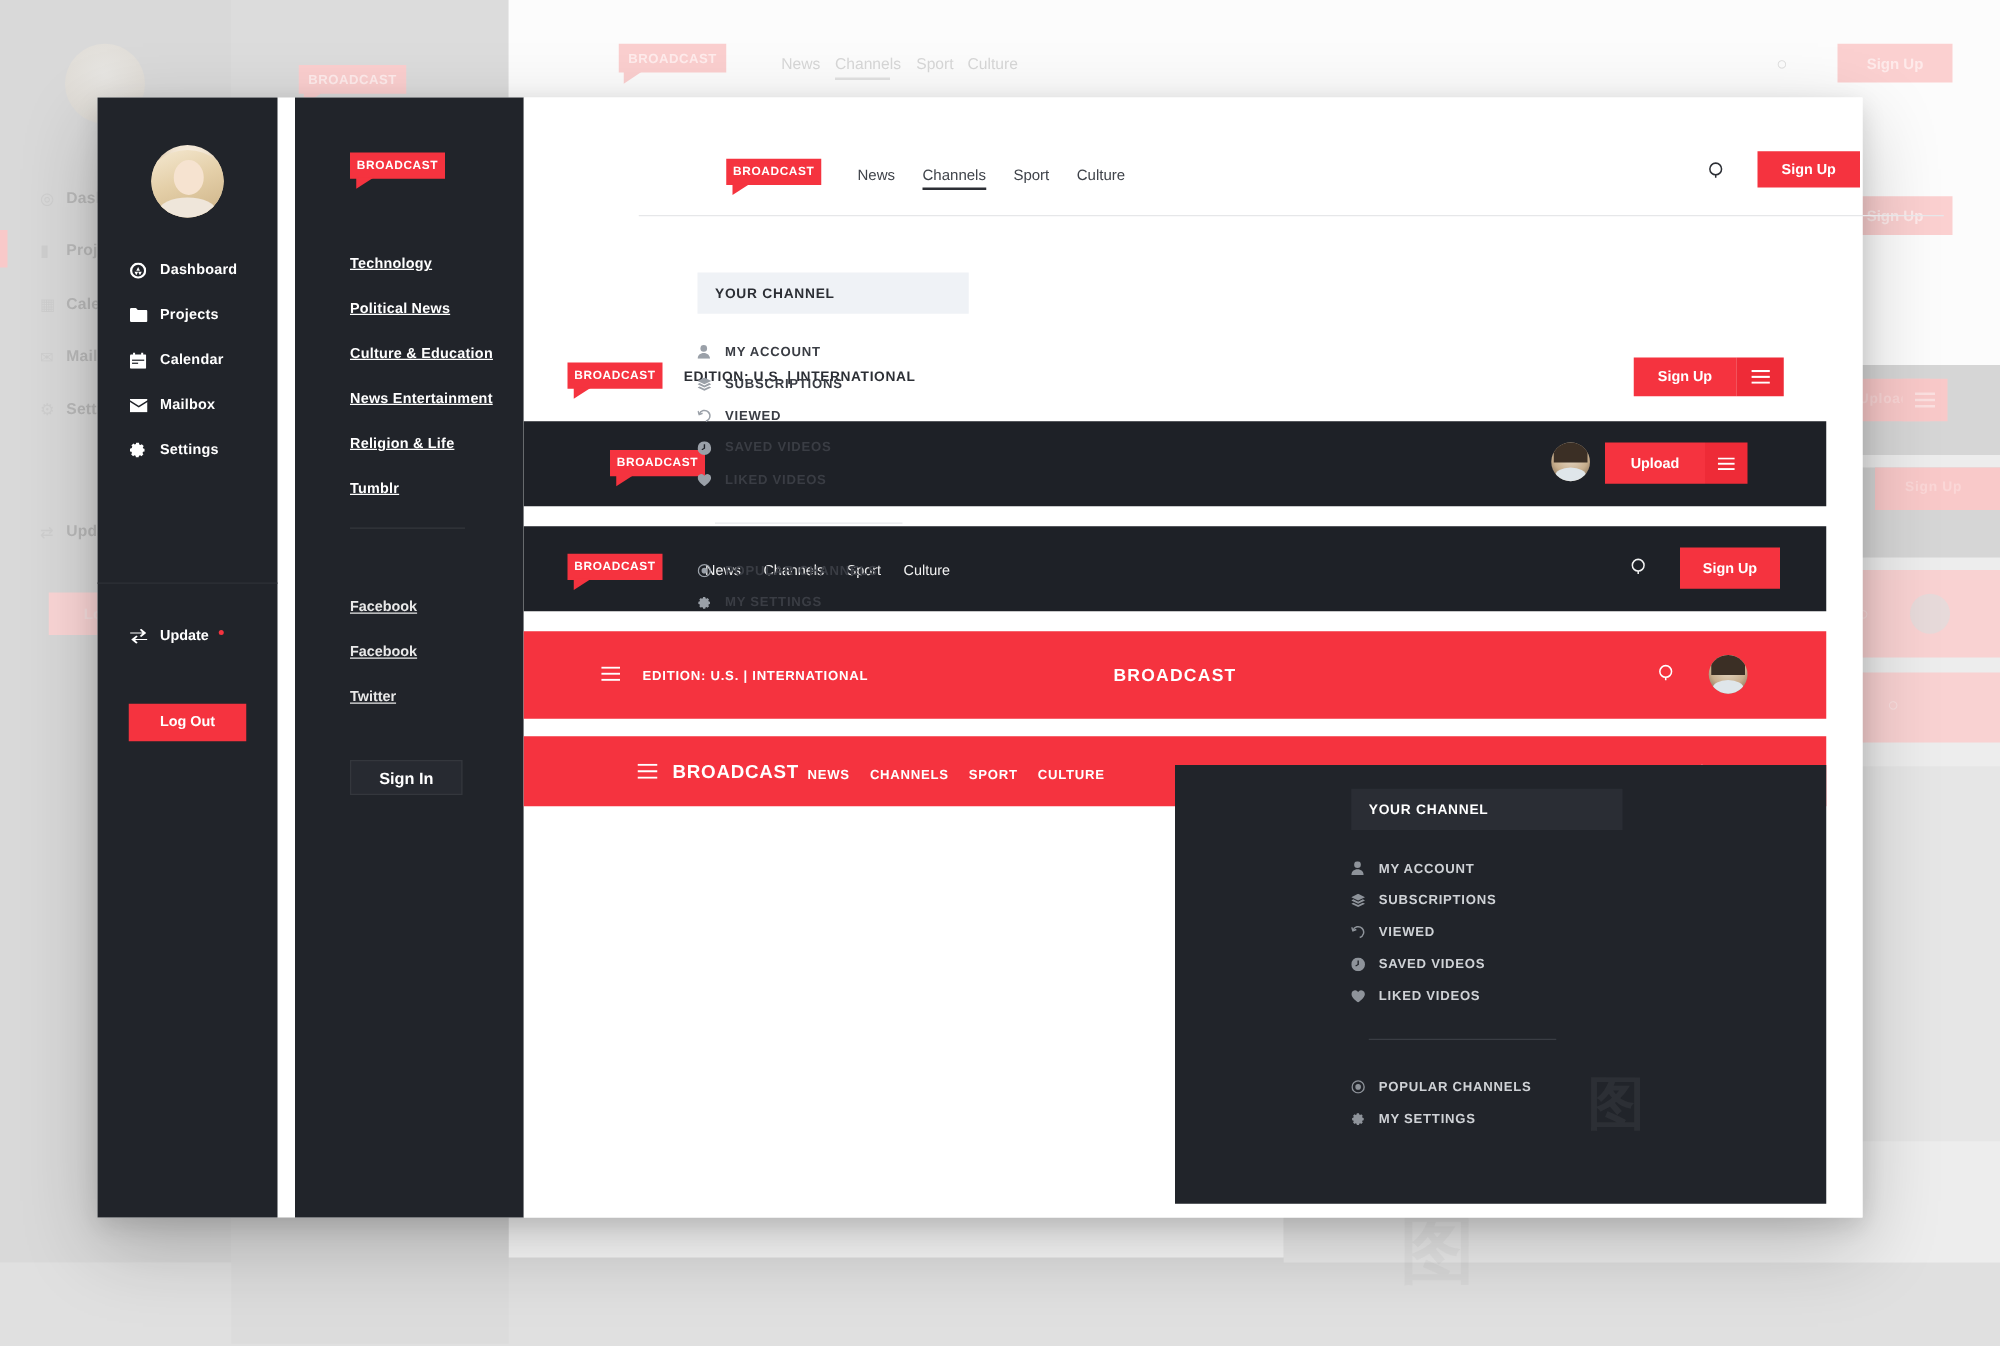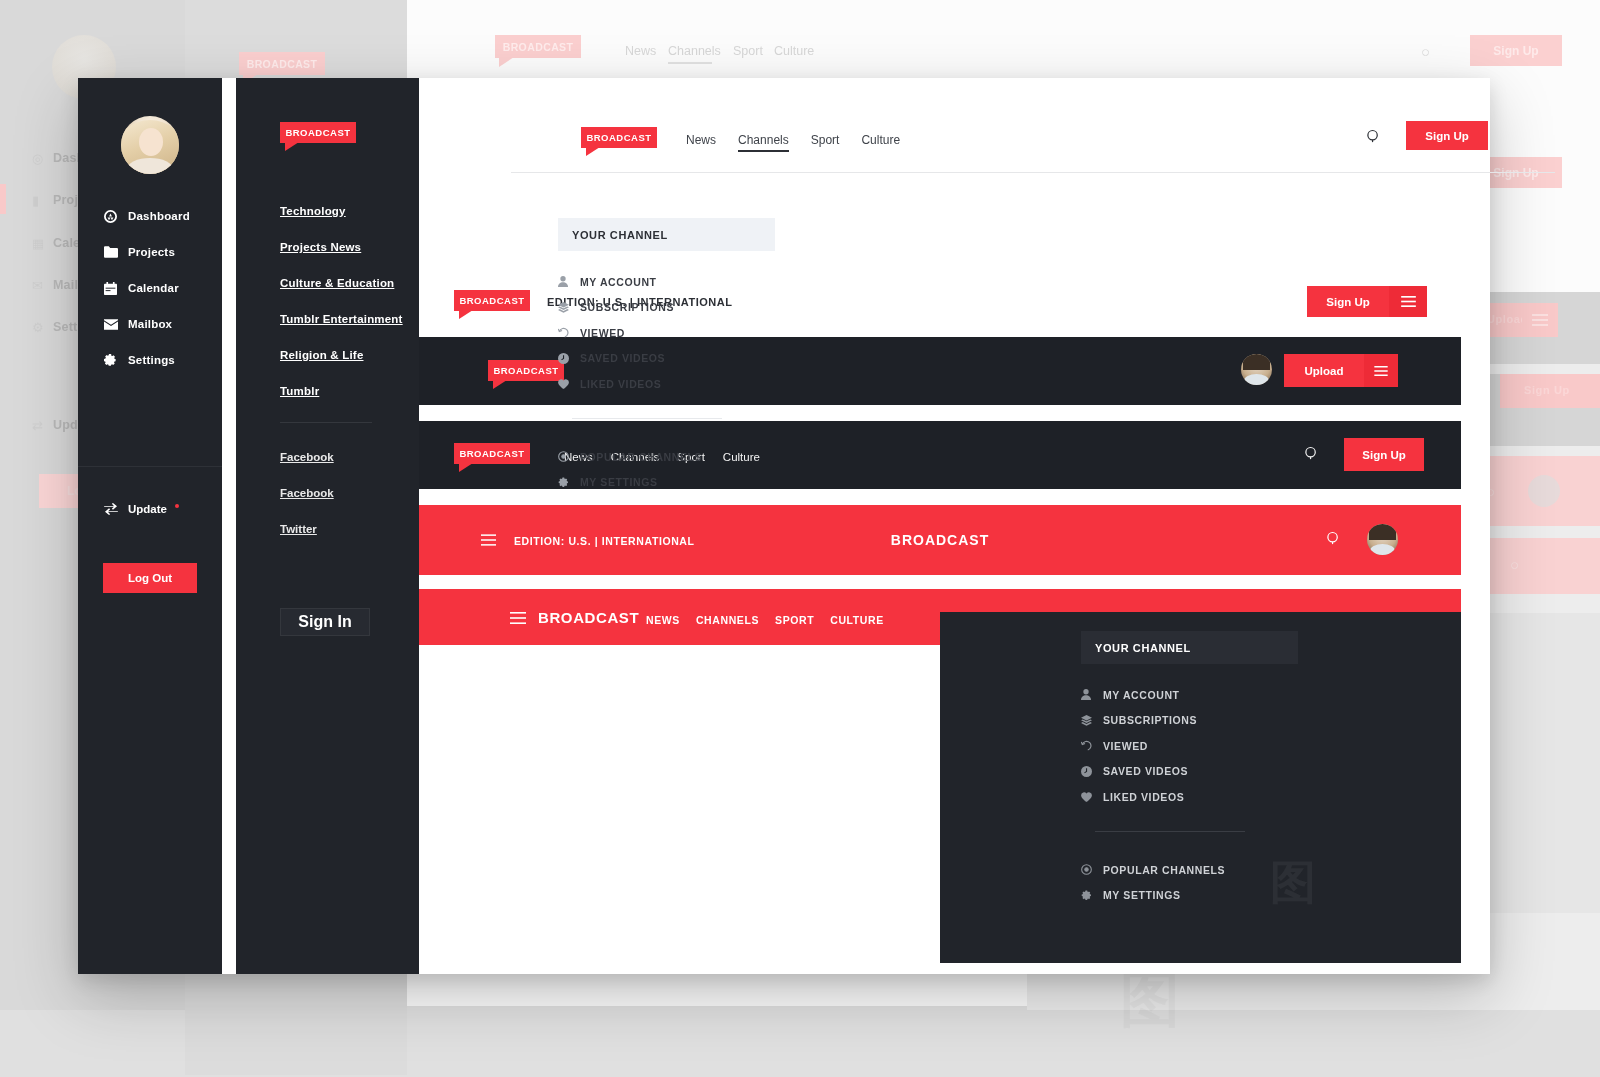--- a/index.html
+++ b/index.html
@@ -110,25 +110,25 @@
   .bcast-badge::after {
     content:""; position:absolute; left:5px; bottom:-8px; width:0; height:0;
     border-right:14px solid transparent; border-top:9px solid #f5333f;
   }
   .side2 .bcast-badge { left:44px; top:44px; width:76px; height:21px; }
 
   .catlist { position:absolute; left:44px; top:115px; width:120px; }
   .catitem { display:block; color:#fff; font-size:11.5px; font-weight:bold; letter-spacing:.2px;
              height:36px; line-height:36px; white-space:nowrap; }
   .side2 .hr { position:absolute; left:44px; top:344px; width:92px; height:1px; background:#34373d; }
-  .sociallist { position:absolute; left:44px; top:361px; width:120px; }
+  .sociallist { position:absolute; left:44px; top:390px; width:120px; }
   .socitem { display:block; color:#e9e9e9; font-size:11.5px; font-weight:bold; height:36px; line-height:36px; }
   .signin-btn {
     position:absolute; left:44px; top:530px; width:90px; height:28px; background:#272a31;
-    border:1px solid #34373d; color:#fff; font-size:16px; font-weight:bold;
+    border:1px solid #34373d; color:#fff; font-size:13px; font-weight:bold;
     display:flex; align-items:center; justify-content:center; cursor:pointer;
     font-family:"Liberation Sans", sans-serif;
   }
 
   
   .content { position:absolute; left:341px; top:0; right:0; bottom:0; background:#fff; }
 
   
   .nav1 { position:absolute; left:92px; top:22px; width:1148px; height:72px; }
   .nav1 .bcast-badge { left:70px; top:27px; width:76px; height:21px; }
@@ -385,23 +385,23 @@
     </div>
 
     <button class="logout">Log Out</button>
   </aside>
 
   <aside class="side2">
     <div class="bcast-badge">BROADCAST</div>
 
     <nav class="catlist">
       <a class="catitem" href="#">Technology</a>
-      <a class="catitem" href="#">Projects News</a>
+      <a class="catitem" href="#">Political News</a>
       <a class="catitem" href="#">Culture &amp; Education</a>
-      <a class="catitem" href="#">Tumblr Entertainment</a>
+      <a class="catitem" href="#">News Entertainment</a>
       <a class="catitem" href="#">Religion &amp; Life</a>
       <a class="catitem" href="#">Tumblr</a>
     </nav>
 
     <div class="hr"></div>
 
     <nav class="sociallist">
       <a class="socitem" href="#">Facebook</a>
       <a class="socitem" href="#">Facebook</a>
       <a class="socitem" href="#">Twitter</a>

